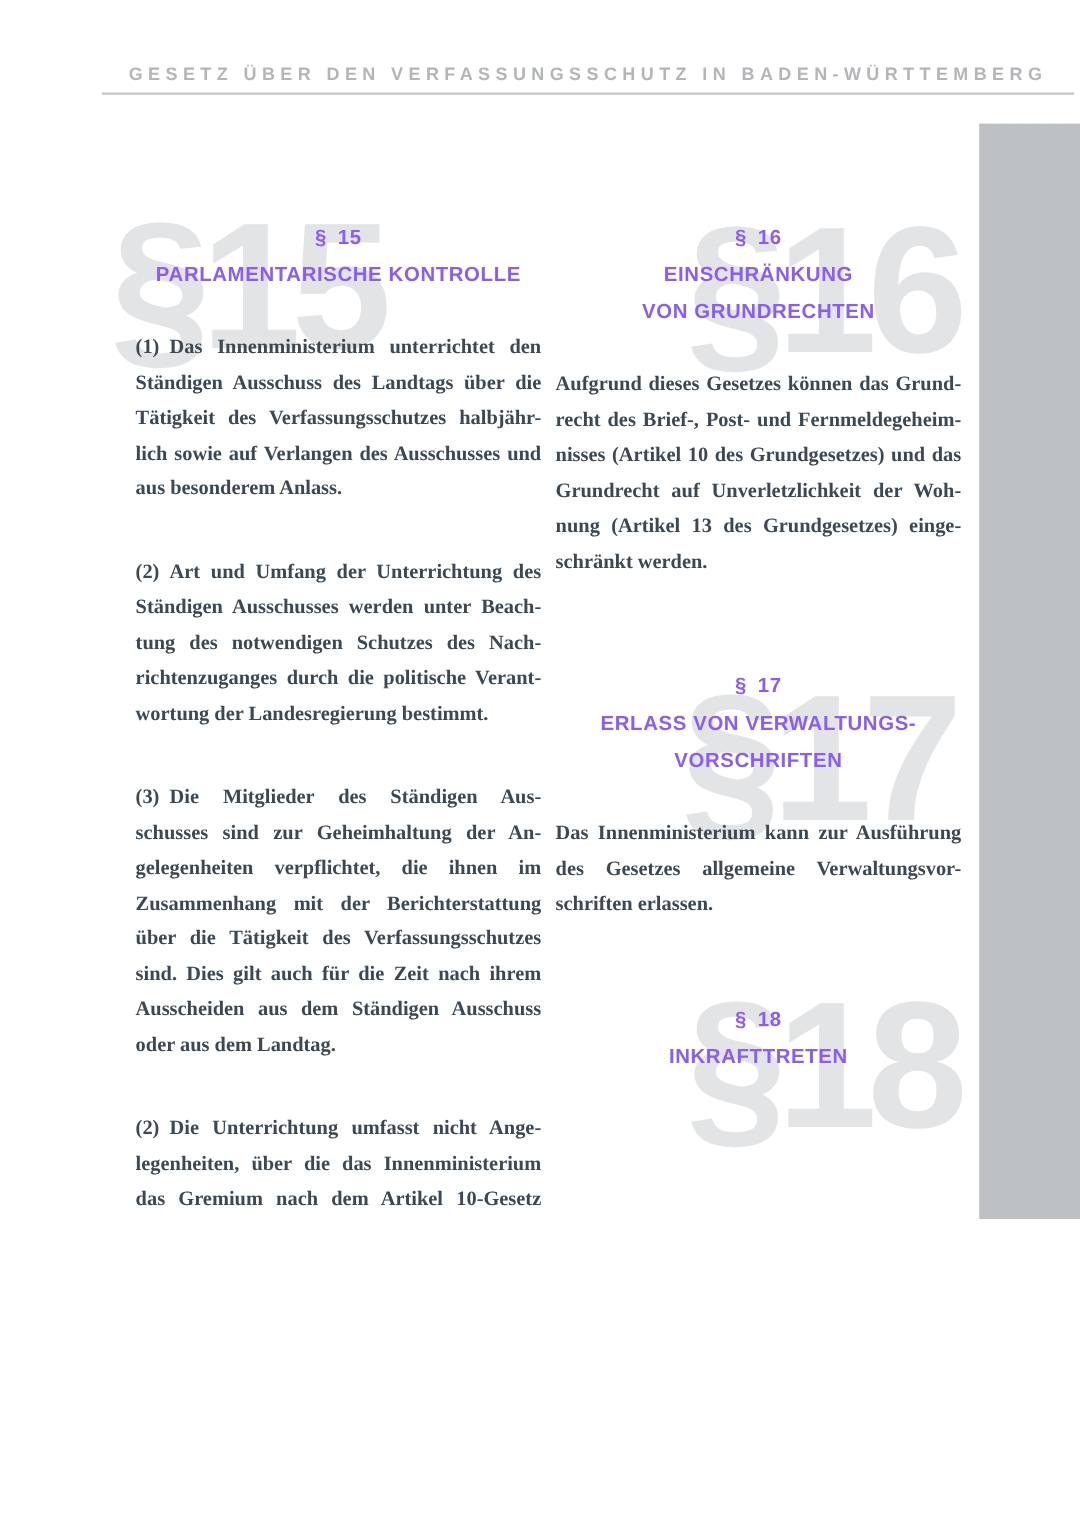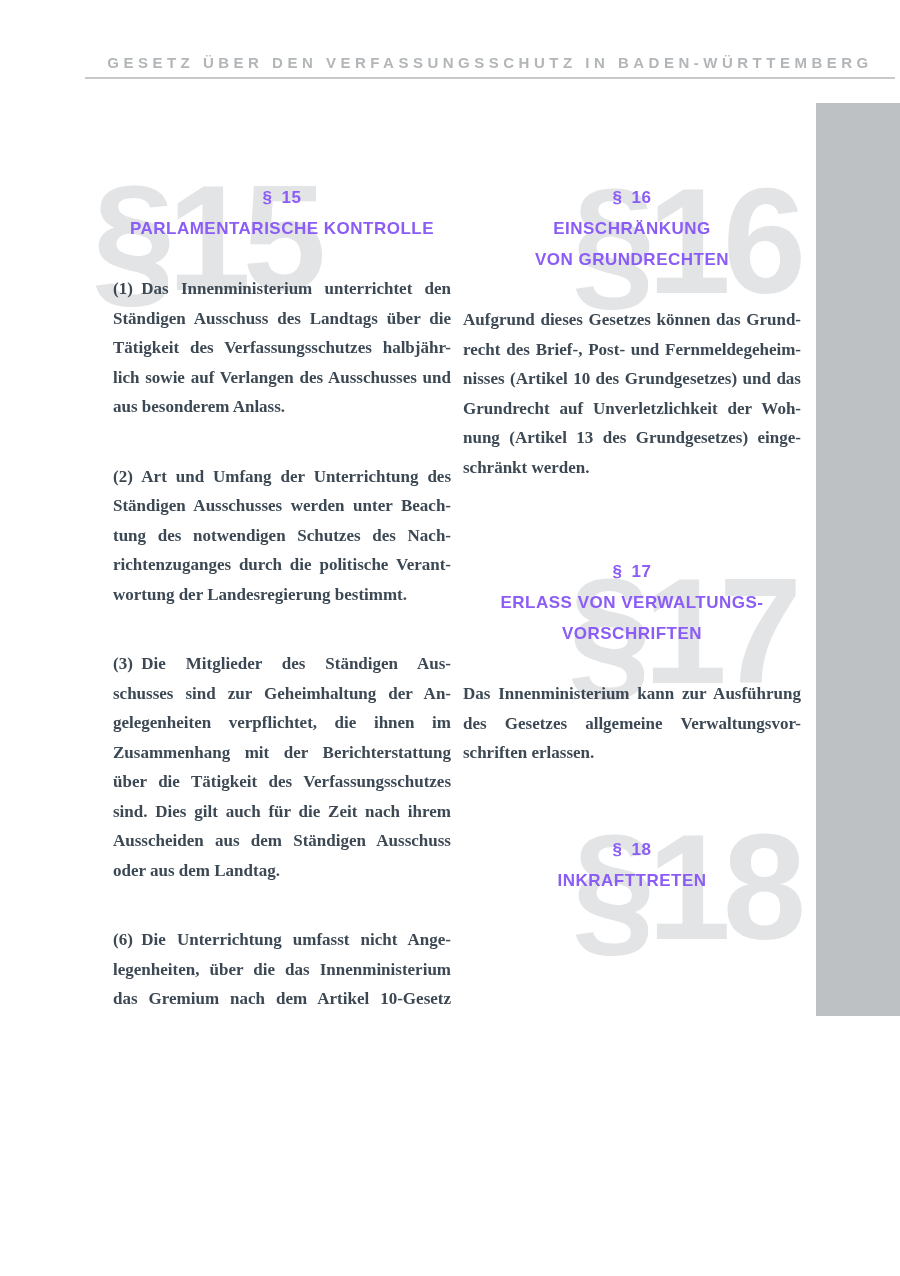--- a/index.html
+++ b/index.html
@@ -105,21 +105,21 @@
           <div class="tline">(3) Die Mitglieder des Ständigen Aus-</div>
           <div class="tline">schusses sind zur Geheimhaltung der An-</div>
           <div class="tline">gelegenheiten verpflichtet, die ihnen im</div>
           <div class="tline">Zusammenhang mit der Berichterstattung</div>
           <div class="tline">über die Tätigkeit des Verfassungsschutzes</div>
           <div class="tline">sind. Dies gilt auch für die Zeit nach ihrem</div>
           <div class="tline">Ausscheiden aus dem Ständigen Ausschuss</div>
           <div class="tline tlast">oder aus dem Landtag.</div>
         </div>
       <div class="para">
-          <div class="tline">(6) Die Unterrichtung umfasst nicht Ange-</div>
+          <div class="tline">(2) Die Unterrichtung umfasst nicht Ange-</div>
           <div class="tline">legenheiten, über die das Innenministerium</div>
           <div class="tline">das Gremium nach dem Artikel 10-Gesetz</div>
           <div class="tline tlast">zu unterrichten hat.</div>
         </div>
     </div>
   </div>
 
   <div class="col col-right">
     <div class="section">
       <div class="heading">

